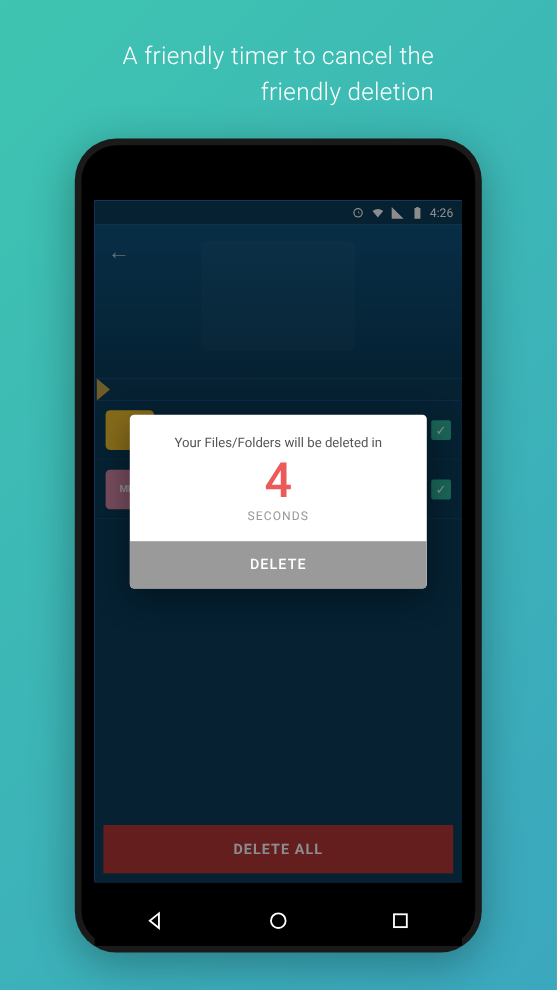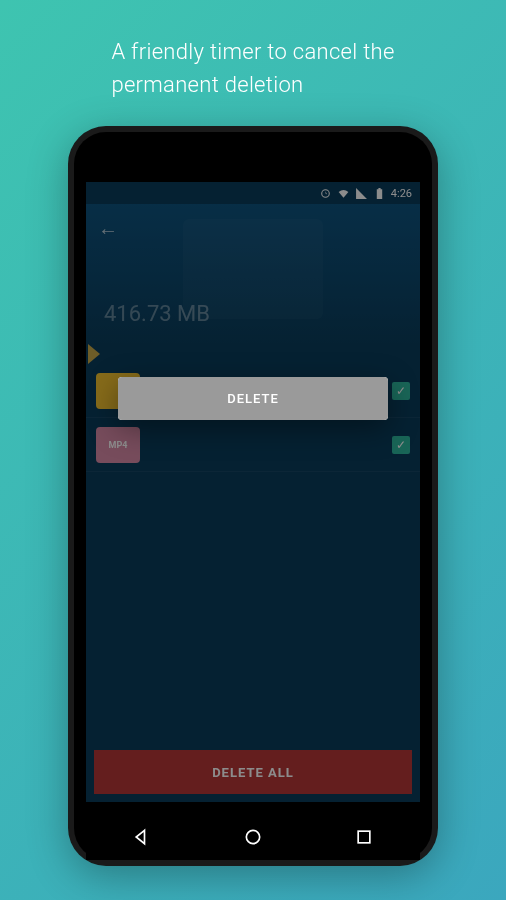--- a/index.html
+++ b/index.html
@@ -1,17 +1,17 @@
 <!DOCTYPE html>
 <html><head>
 <meta charset="utf-8">
 <style>
 *{margin:0;padding:0;box-sizing:border-box;font-family:-apple-system,BlinkMacSystemFont,Roboto,sans-serif}
 body{width:506px;height:900px;background:linear-gradient(135deg,#3ec4b0 0%,#3ba7be 100%);display:flex;flex-direction:column;align-items:center;overflow:hidden}
-.headline{color:#fff;font-size:22px;font-weight:300;text-align:left;margin-top:35px;line-height:1.5;letter-spacing:0.3px}
+.headline{color:#fff;font-size:22px;font-weight:300;text-align:right;margin-top:35px;line-height:1.5;letter-spacing:0.3px}
 .phone{position:relative;margin-top:25px;width:370px;height:740px;background:#1a1a1a;border-radius:38px;padding:6px;box-shadow:0 10px 40px rgba(0,0,0,0.3)}
 .phone-inner{width:100%;height:100%;background:#000;border-radius:32px;padding:50px 12px 58px 12px;position:relative}
 .screen{width:100%;height:100%;background:#3b82f6;position:relative;overflow:hidden}
 .statusbar{height:22px;background:#0a3d5c;display:flex;justify-content:flex-end;align-items:center;padding:0 8px;gap:5px;color:#fff;font-size:11px}
 .statusbar svg{width:13px;height:13px;fill:#fff}
 .appheader{height:140px;background:linear-gradient(180deg,#0e5480 0%,#0a3d5c 100%);position:relative;padding:12px}
 .appheader .back{color:rgba(255,255,255,0.7);font-size:20px}
 .folder-ghost{position:absolute;left:50%;top:15px;transform:translateX(-50%);width:140px;height:100px;background:rgba(255,255,255,0.03);border-radius:6px}
 .size-text{position:absolute;left:18px;bottom:18px;color:rgba(255,255,255,0.35);font-size:22px;font-weight:400}
 .breadcrumb{height:20px;background:#0a3d5c;display:flex;align-items:center}
@@ -31,21 +31,21 @@
 .dialog-sec{font-size:11px;color:#999;letter-spacing:1px;margin-top:4px}
 .dialog-cancel{background:#9a9a9a;color:#fff;text-align:center;padding:14px;font-size:13px;letter-spacing:1px;font-weight:500}
 .navbar{position:absolute;bottom:0;left:12px;right:12px;height:46px;background:#000;display:flex;align-items:center;justify-content:space-around}
 .navbar svg{width:20px;height:20px;fill:none;stroke:#fff;stroke-width:2}
 </style>
 </head>
 <body>
 
 <div class="headline">
   <span>A friendly timer to cancel the</span><br>
-  <span>permanent deletion</span>
+  <span>friendly deletion</span>
 </div>
 
 <div class="phone">
   <div class="phone-inner">
     <div class="screen">
 
       <div class="statusbar">
         <svg viewBox="0 0 24 24">
             <path d="M12 4a8 8 0 108 8 8 8 0 00-8-8zm0 14a6 6 0 116-6 6 6 0 01-6 6zM7 2L3 6M17 2l4 4M12 8v4l3 2"></path>
           </svg>
@@ -57,21 +57,20 @@
           </svg>
         <svg viewBox="0 0 24 24">
             <path d="M7 4h10v18H7zM10 2h4v2h-4z"></path>
           </svg>
         <span>4:26</span>
       </div>
 
       <div class="appheader">
         <span class="back">←</span>
         <div class="folder-ghost"></div>
-        <div class="size-text">416.73 MB</div>
       </div>
 
       <div class="breadcrumb">
         <div class="bc-arrow"></div>
       </div>
 
       <div class="content">
         <div class="row">
           <div class="row-icon apk"></div>
           <div class="checkbox">✓</div>
@@ -79,20 +78,25 @@
         <div class="row">
           <div class="row-icon mp4">MP4</div>
           <div class="checkbox">✓</div>
         </div>
 
         <div class="delete-btn">DELETE ALL</div>
       </div>
 
       <div class="overlay">
         <div class="dialog">
+          <div class="dialog-top">
+            <div class="dialog-msg">Your Files/Folders will be deleted in</div>
+            <div class="dialog-num">4</div>
+            <div class="dialog-sec">SECONDS</div>
+          </div>
           <div class="dialog-cancel">DELETE</div>
         </div>
       </div>
 
     </div>
 
     <div class="navbar">
       <svg viewBox="0 0 24 24">
           <path d="M15 4l-10 8 10 8z"></path>
         </svg>

